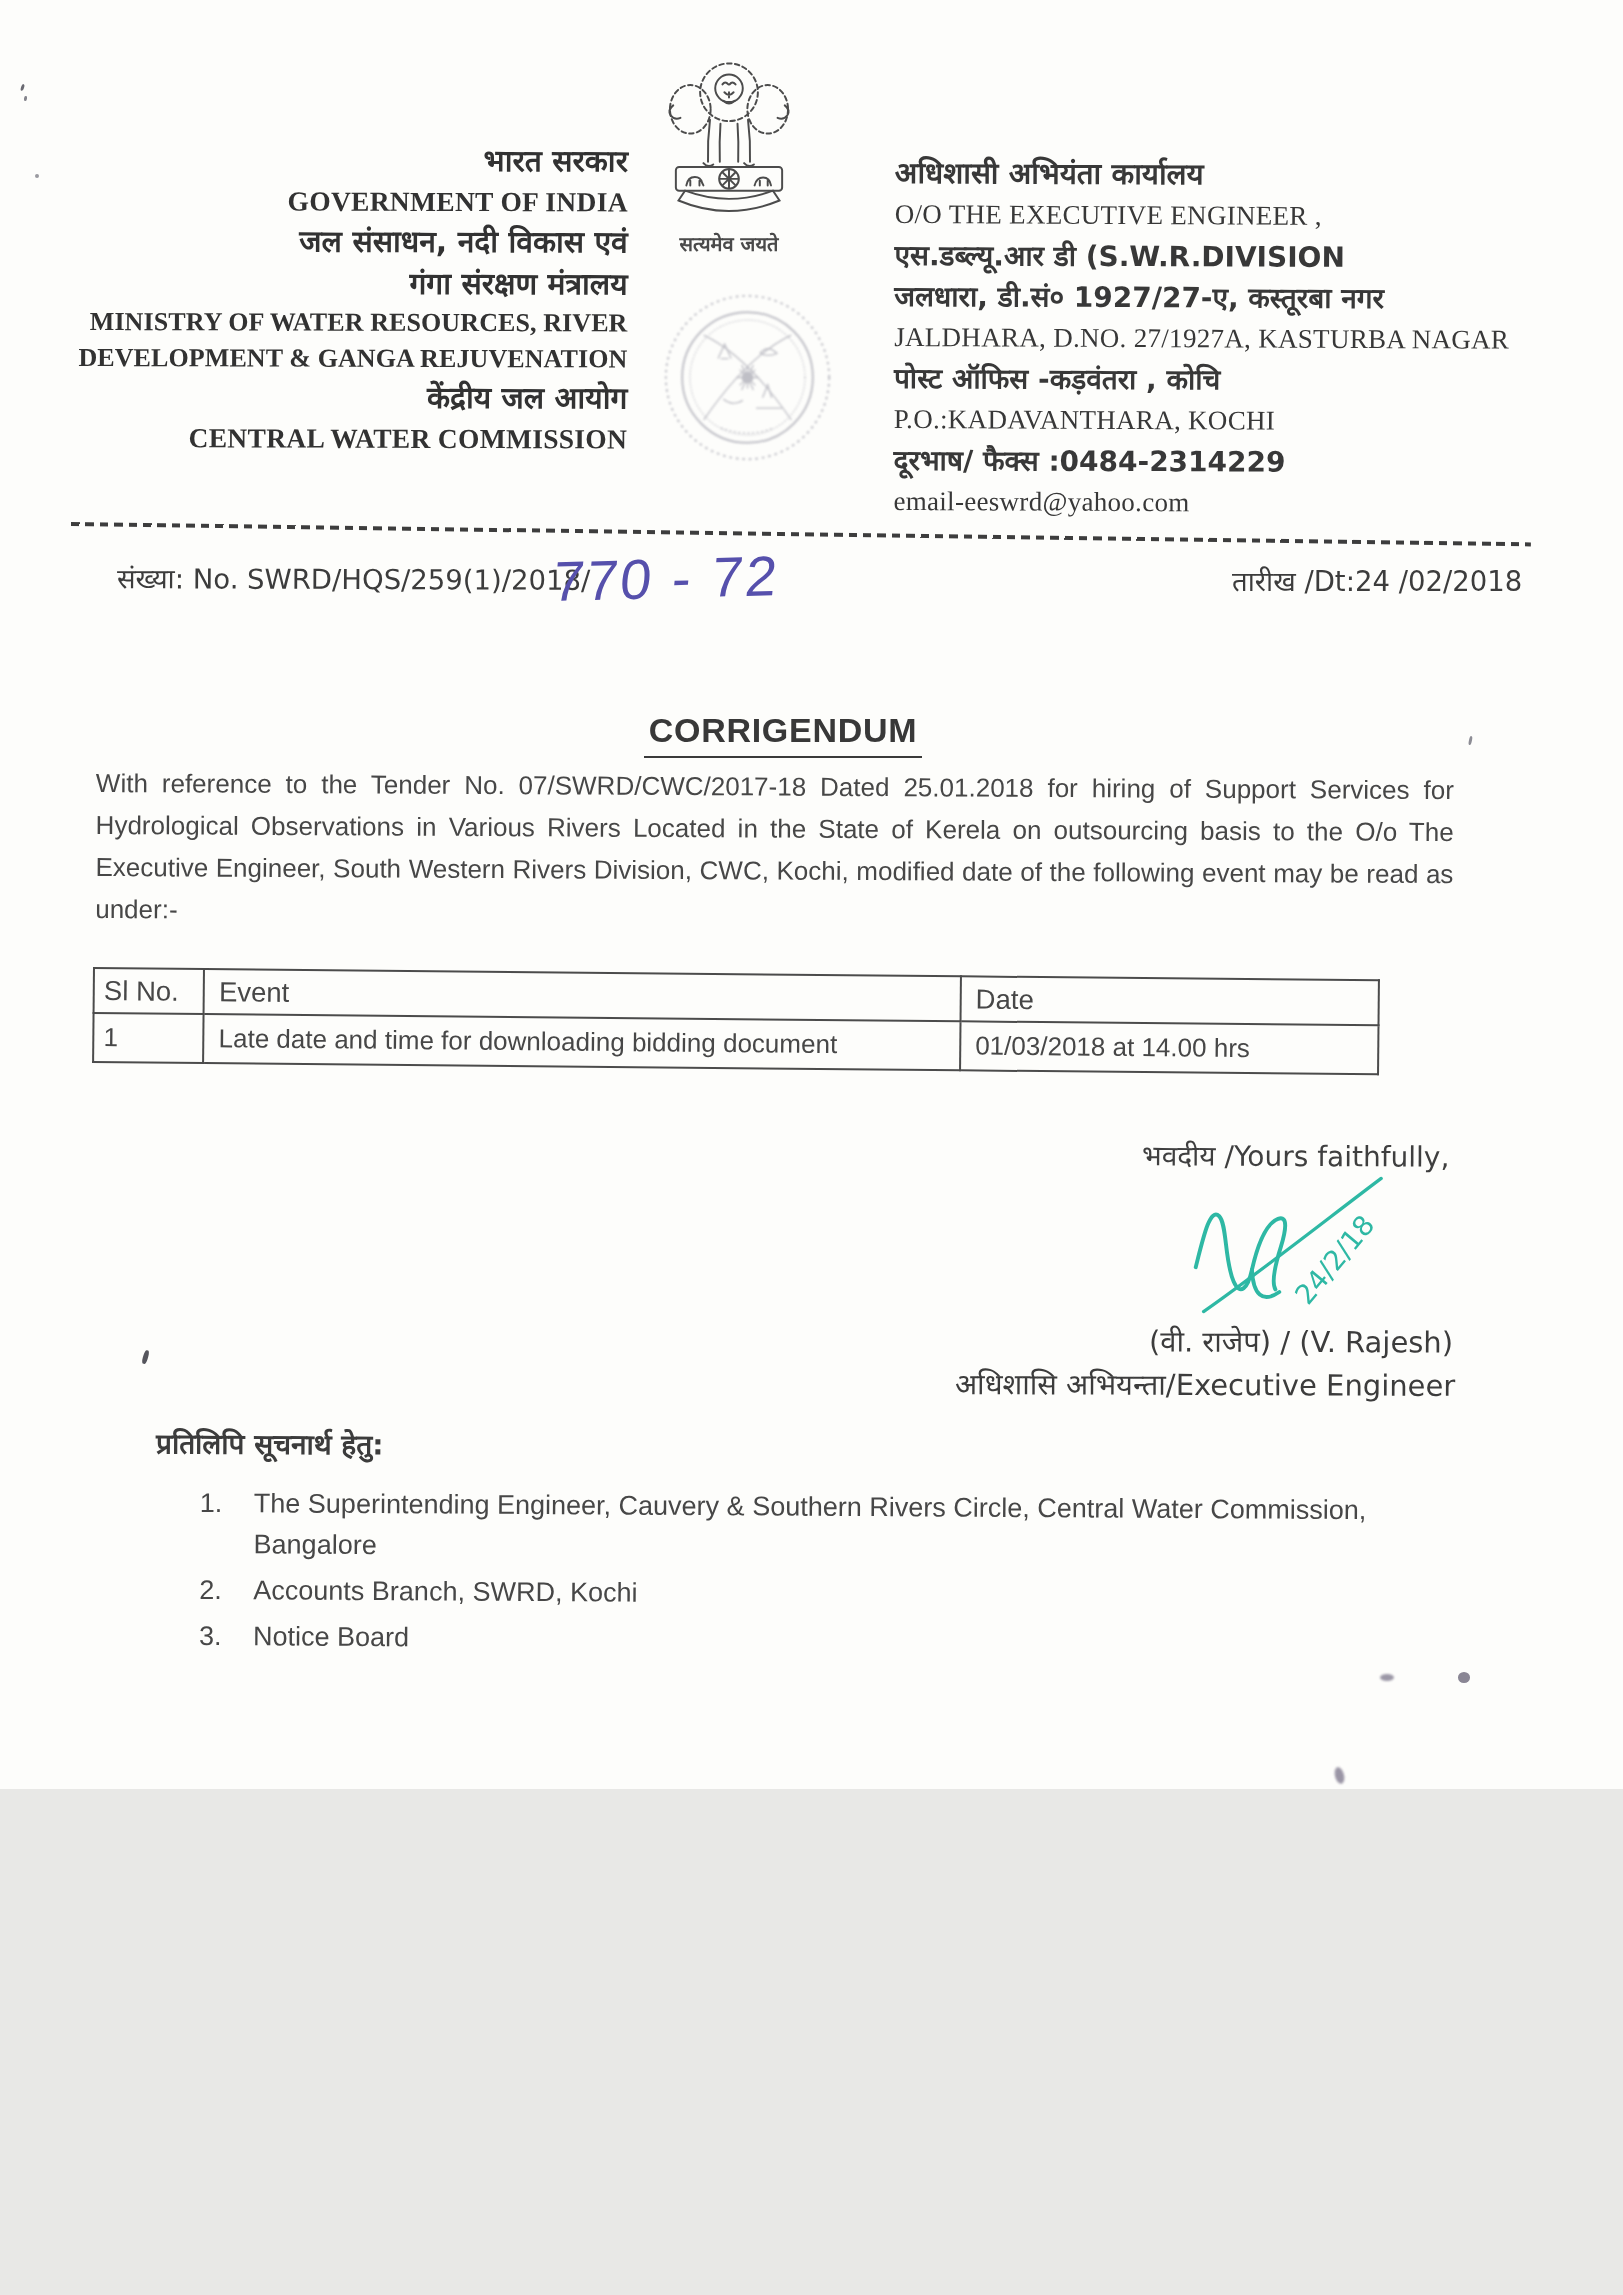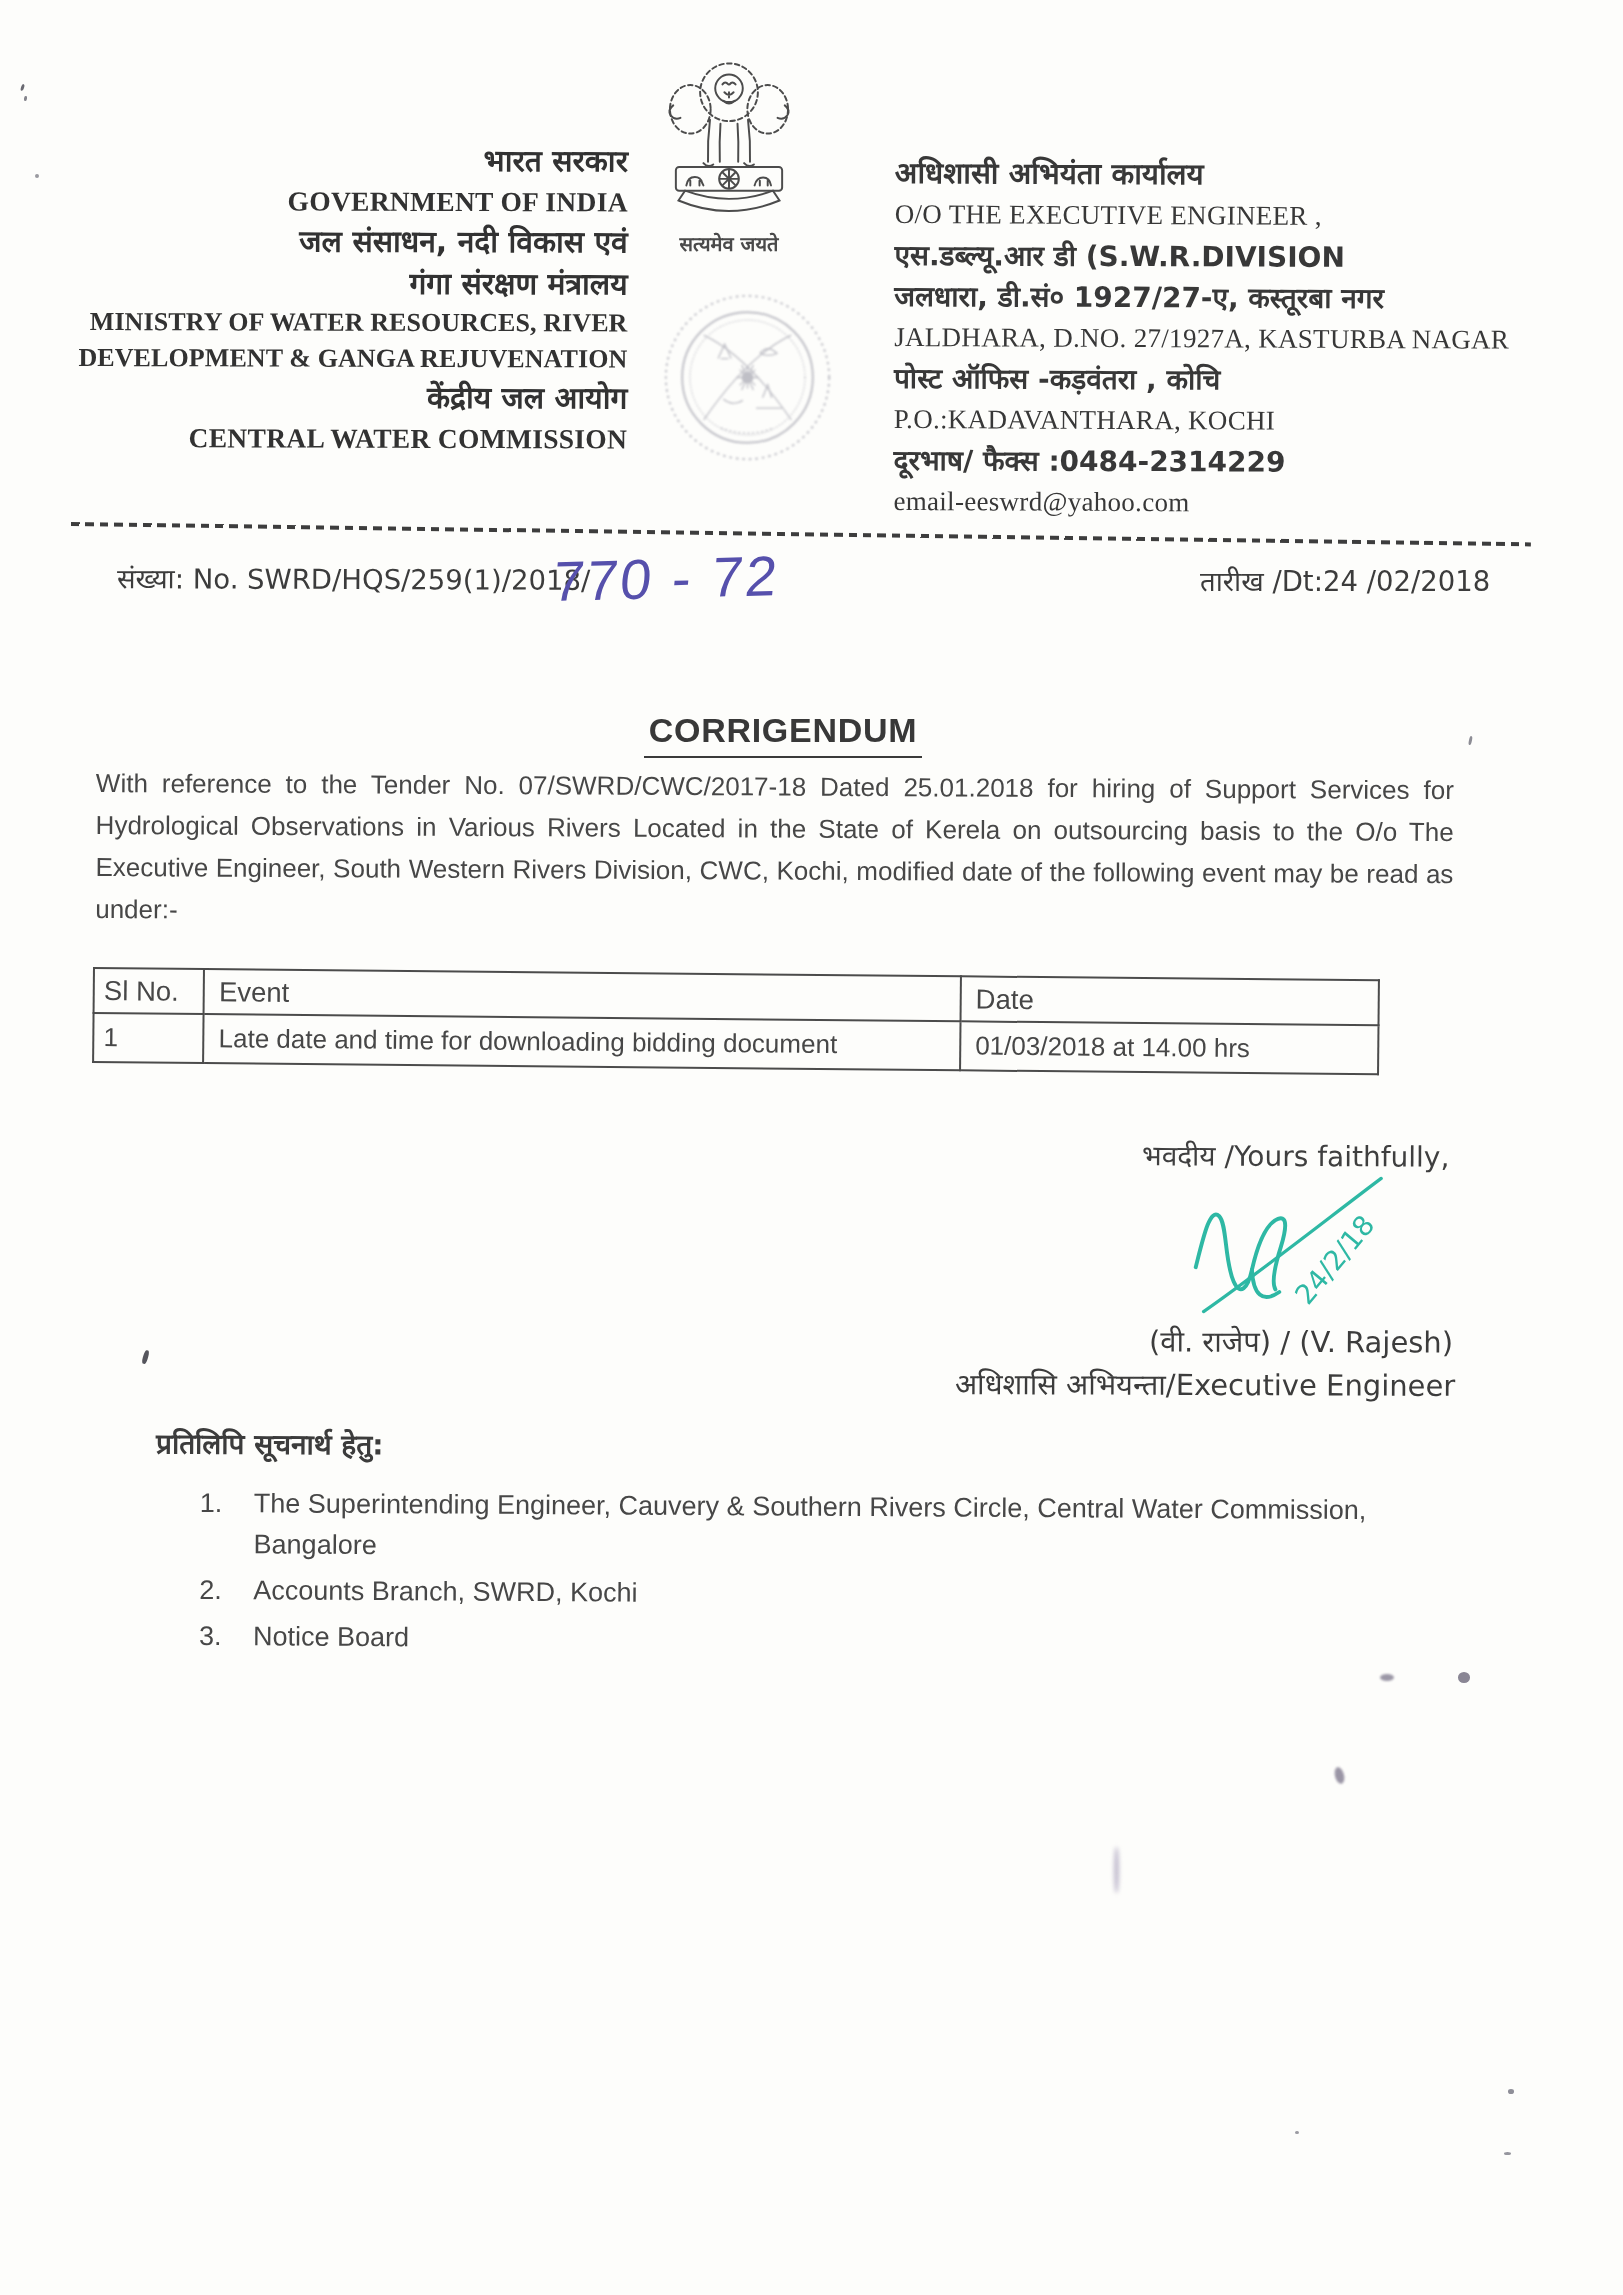--- a/index.html
+++ b/index.html
@@ -1,18 +1,18 @@
 <!DOCTYPE html>
 <html style="font-size:10.5px"><head>
 <meta charset="utf-8">
 <style>
   html,body{margin:0;padding:0;background:#e8e8e6;}
   .page{
     position:relative;
-    width:1624px;height:2295px;
+    width:1624px;height:1789px;
     background:#fdfdfb;
     overflow:hidden;
     font-family:"Liberation Sans",sans-serif;
     color:#3f3f3f;
   }
   .hi{font-family:"DejaVu Sans","Liberation Sans",sans-serif;}
   .abs{position:absolute;}
 
   
   .hdr-left{left:72px;top:139px;width:556px;text-align:right;color:#323232;transform:rotate(.15deg);transform-origin:left top;}
@@ -33,21 +33,21 @@
 
   
   .dashes{left:71px;top:522px;width:1460px;height:3.9px;
     background:repeating-linear-gradient(90deg,#3d3d3d 0 8.5px,transparent 8.5px 14.4px);
     transform:rotate(.8deg);transform-origin:left center;}
 
   
   .ref-label{left:117px;top:560px;font-size:27.5px;color:#3c3c3c;transform:rotate(.2deg);}
   .ref-hand{left:553px;top:546px;font-size:56px;color:#5650ac;
     transform:rotate(-1.5deg) skewX(-7deg);letter-spacing:2.6px;font-weight:500;}
-  .ref-date{left:1200px;top:562px;font-size:27.5px;color:#3c3c3c;}
+  .ref-date{left:1232px;top:562px;font-size:27.5px;color:#3c3c3c;}
 
   
   .title-wrap{left:0;top:711px;width:1566px;text-align:center;}
   .title{display:inline-block;font-size:34px;font-weight:600;letter-spacing:0.7px;color:#383838;
     border-bottom:2.6px solid #3a3a3a;padding:0 5.2px 5.9px 5.2px;}
 
   
   .body-par{left:96px;top:762px;width:1358px;font-size:26px;line-height:42px;
     text-align:justify;color:#474747;transform:rotate(.3deg);transform-origin:left top;}
 

